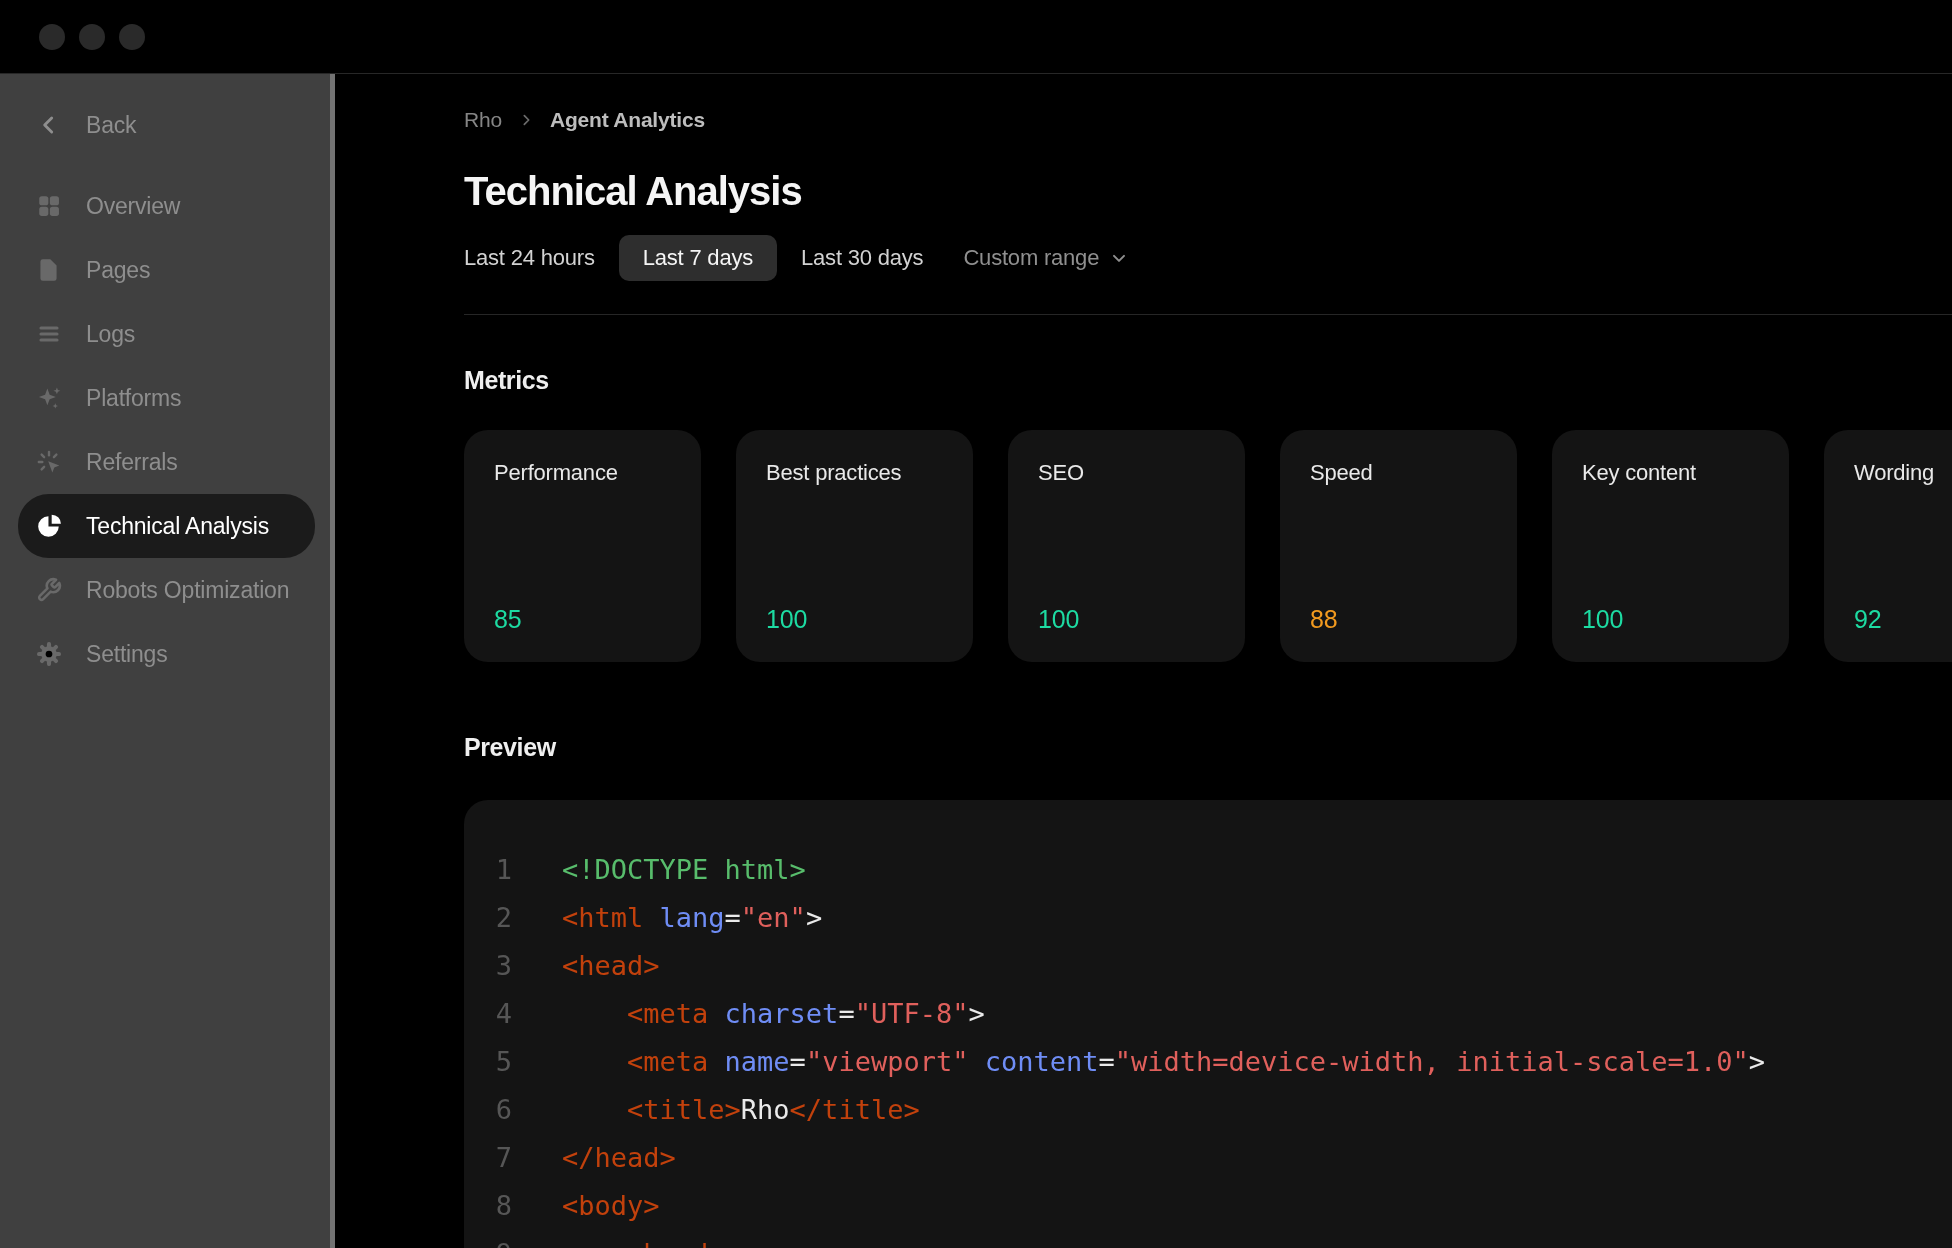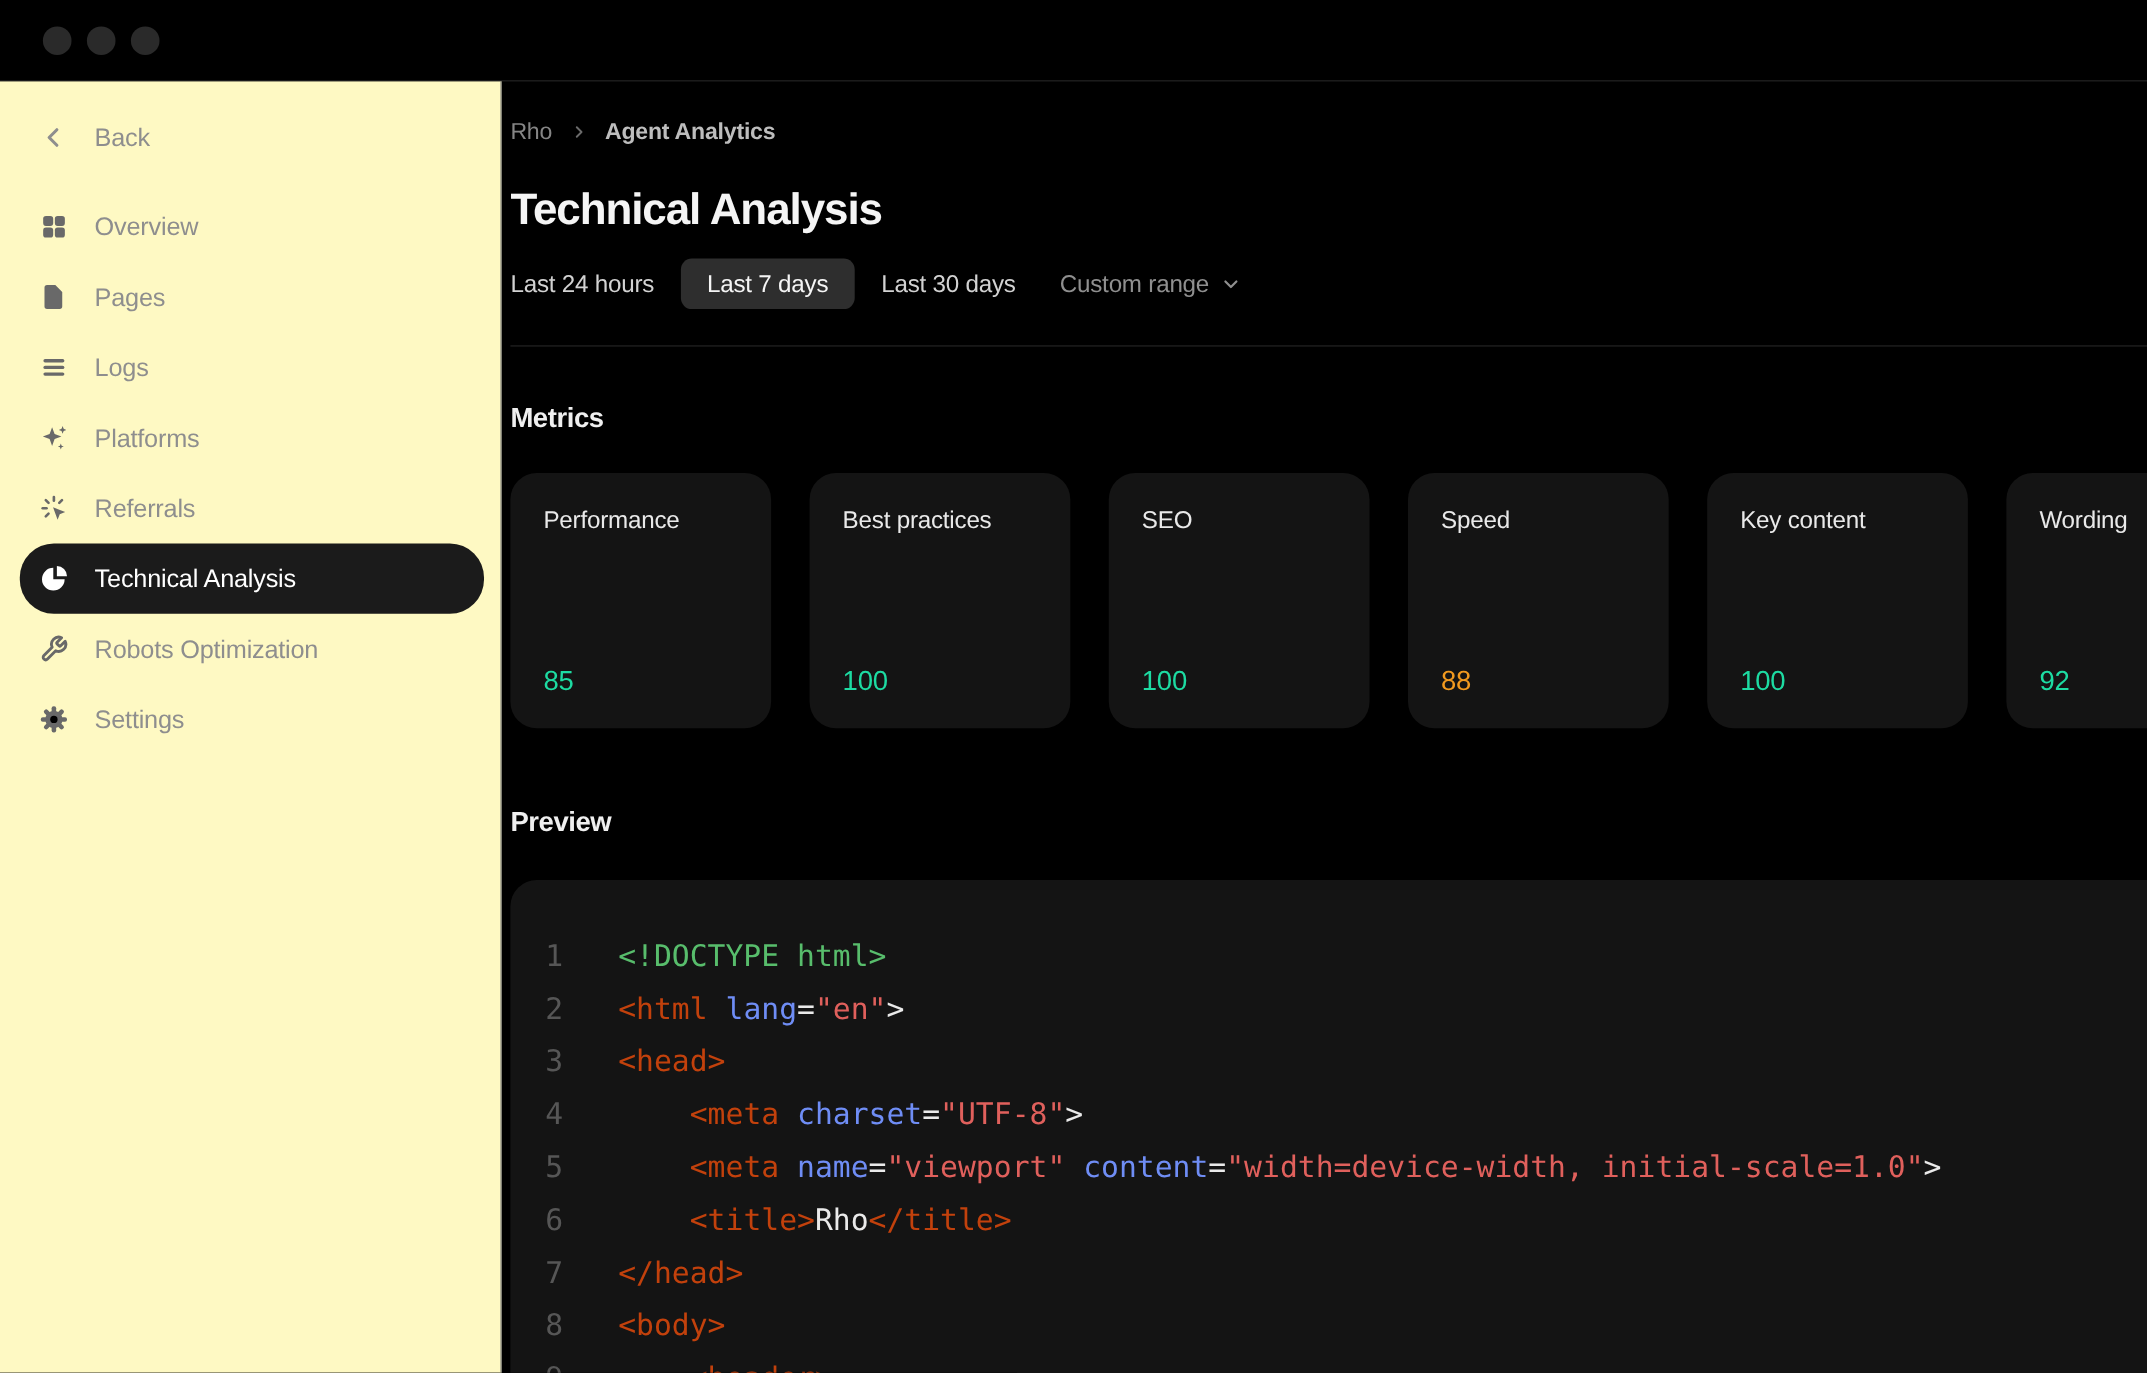--- a/index.html
+++ b/index.html
@@ -8,22 +8,22 @@
     background:#000;color:#eaeaea;
     font-family:"Liberation Sans","DejaVu Sans",sans-serif;
     letter-spacing:-0.2px;
     -webkit-font-smoothing:antialiased;
   }
   
   .titlebar{position:absolute;top:0;left:0;right:0;height:73px;background:#000;border-bottom:1px solid #272727;}
   .dots{display:flex;align-items:center;height:100%;padding-left:39px;gap:14px;}
   .dot{width:26px;height:26px;border-radius:50%;background:#2a2a2a;}
   
-  .sidebar{position:absolute;top:74px;left:0;bottom:0;width:456px;box-sizing:border-box;
-    border-right:1px solid #737373;padding-top:19px;background:#fef9c3;}
+  .sidebar{position:absolute;top:74px;left:0;bottom:0;width:335px;box-sizing:border-box;
+    border-right:5px solid #737373;padding-top:19px;background:#404040;}
   .side-row{height:64px;margin:0 15px 0 18px;display:flex;align-items:center;padding-left:18px;
     border-radius:31px;color:#8e8e8e;font-size:23px;cursor:default;}
   .side-row .icon{width:26px;height:26px;flex:none;margin-right:24px;color:#696969;
     display:flex;align-items:center;justify-content:center;}
   .side-row.selected{background:#1b1b1b;color:#fff;}
   .side-row.selected .icon{color:#fff;}
   .back-row{margin-bottom:17px;color:#8e8e8e;}
   .back-row .icon{color:#8e8e8e;}
   .icon svg{width:100%;height:100%;display:block;}
   

